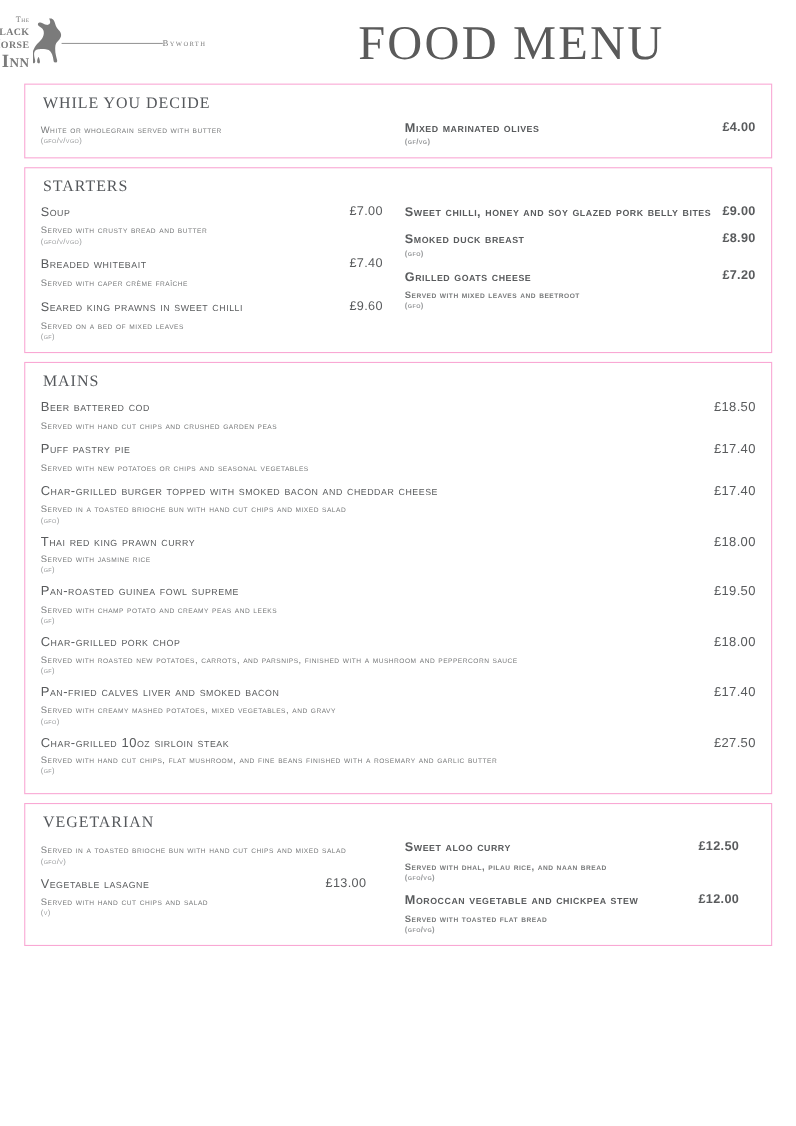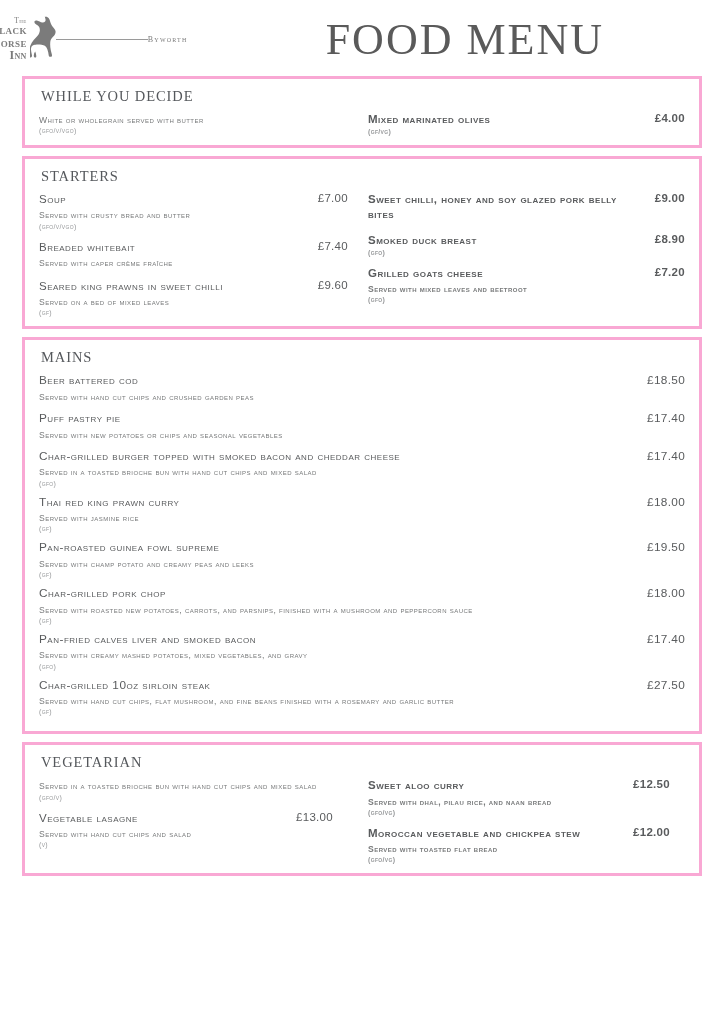--- a/index.html
+++ b/index.html
@@ -31,41 +31,41 @@
   }
   .logo-top { display: flex; align-items: center; }
   .logo-words {
     display: flex; flex-direction: column; align-items: flex-end;
     font-family: "Liberation Serif", serif;
     line-height: 1.0;
     letter-spacing: .4px;
   }
   .logo-words .w-the  { font-size: 7.5px; font-variant: small-caps; }
   .logo-words .w-big  { font-size: 12.5px; font-variant: small-caps; font-weight: 700;}
-  .logo-words .w-inn  { font-size: 12px; font-variant: small-caps; font-weight: 700; font-family: Liberation Serif, serif;}
+  .logo-words .w-inn  { font-size: 17px; font-variant: small-caps; font-weight: 700; font-family: Liberation Serif, serif;}
   .logo-horse { margin-left: 3px; }
   .logo-rule {
     width: 92px; height: 1px; background: #9a9a9a;
     margin: 3px 0 2px 0;
   }
   .logo-byworth {
     font-family: "Liberation Serif", serif;
     font-size: 8px; font-variant: small-caps; letter-spacing: 1.2px;
   }
   .title {
     flex: 1; text-align: right;
     font-family: "Liberation Serif", serif;
     font-size: 44px; letter-spacing: 2px;
     color: #5a5a5a; padding-right: 120px;
   }
 
   
   .sections { padding: 0 22px; box-sizing: border-box; }
   .section {
-    border: 3px solid #f9a8d4;
+    border: 1px solid #f9a8d4;
     background: #fff;
     margin-bottom: 8px;
     padding: 9px 14px 8px 14px;
     box-sizing: border-box;
   }
   .section-title {
     font-family: "Liberation Serif", serif;
     font-size: 14.5px; letter-spacing: .9px;
     color: #55585c;
     margin: 0 0 7px 2px;

